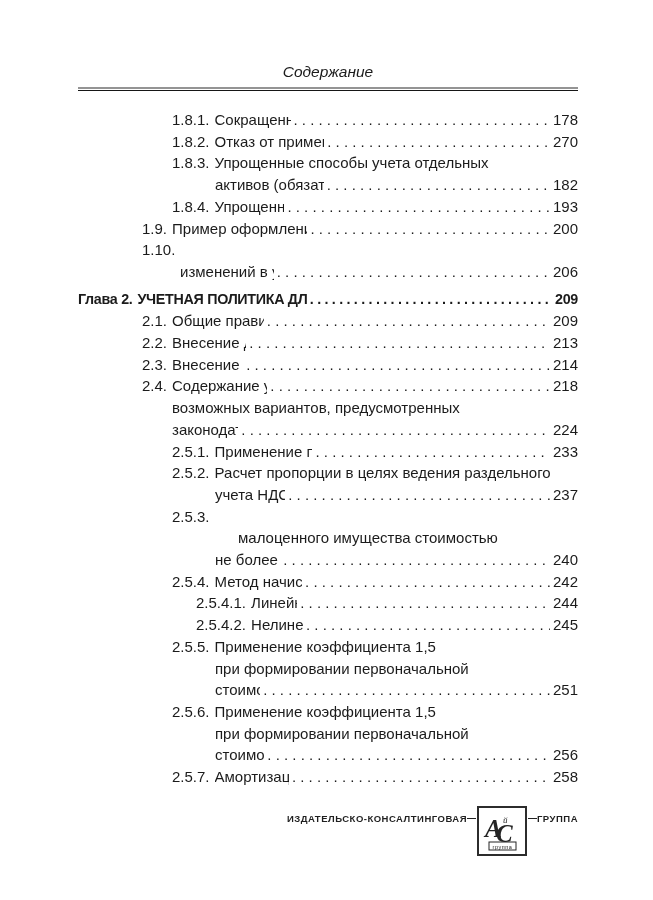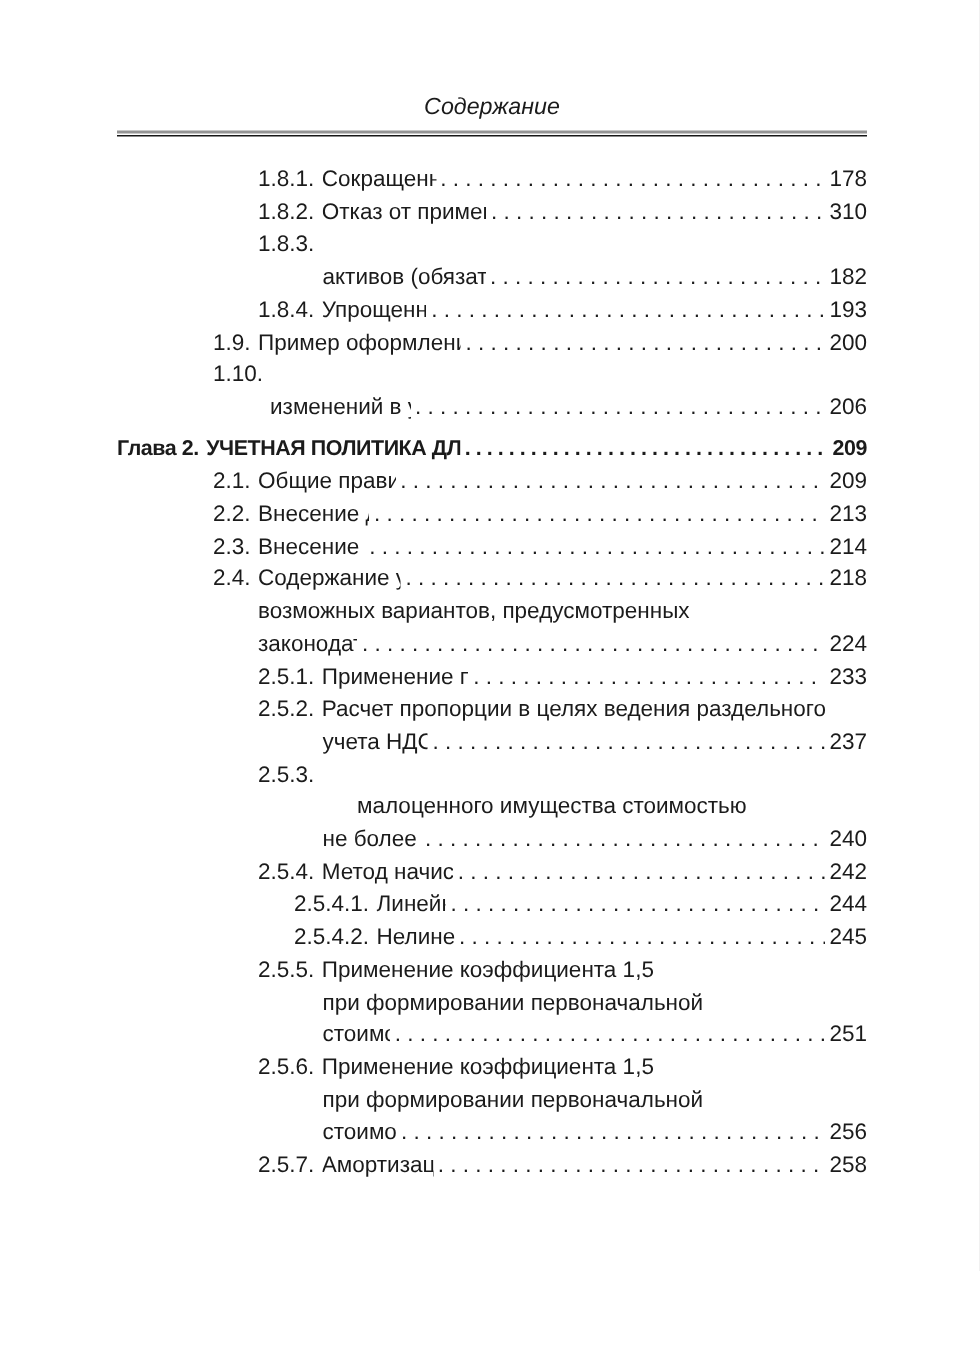--- a/index.html
+++ b/index.html
@@ -119,26 +119,27 @@
             <span class="txt">Сокращенный план счетов</span>
             <span class="leader"></span>
             <span class="page-num">178</span>
           </div>
         </div>
         <div class="entry l3">
           <div class="line">
             <span class="num">1.8.2.</span>
             <span class="txt">Отказ от применения отдельных стандартов</span>
             <span class="leader"></span>
-            <span class="page-num">310</span>
+            <span class="page-num">270</span>
           </div>
         </div>
         <div class="entry l3">
           <div class="line">
             <span class="num">1.8.3.</span>
+            <span class="txt">Упрощенные способы учета отдельных</span>
           </div>
           <div class="line cont" style="margin-left: 43px;">
             <span class="txt">активов (обязательств), доходов (расходов)</span>
             <span class="leader"></span>
             <span class="page-num">182</span>
           </div>
         </div>
         <div class="entry l3">
           <div class="line">
             <span class="num">1.8.4.</span>
@@ -303,13 +304,28 @@
           <div class="line">
             <span class="num">2.5.7.</span>
             <span class="txt">Амортизационная премия</span>
             <span class="leader"></span>
             <span class="page-num">258</span>
           </div>
         </div>
       </div>
   </div>
 
+  <div class="footer">
+    <span class="brand-label">ИЗДАТЕЛЬСКО-КОНСАЛТИНГОВАЯ</span>
+    <span class="tick"></span>
+    <span class="logo-box">
+      <svg width="42" height="42" viewBox="0 0 42 42">
+        <text x="4" y="27" font-family="Liberation Serif, serif" font-style="italic" font-weight="bold" font-size="25" fill="#242424">А</text>
+        <text x="22" y="13" font-family="Liberation Serif, serif" font-style="italic" font-size="9" fill="#242424">й</text>
+        <text x="15" y="32" font-family="Liberation Serif, serif" font-style="italic" font-weight="bold" font-size="25" fill="#242424">С</text>
+        <rect x="8" y="32" width="27" height="8" fill="none" stroke="#242424" stroke-width="1"></rect>
+        <text x="21.5" y="38.5" font-family="Liberation Sans, sans-serif" font-size="5.5" text-anchor="middle" letter-spacing="0.5" fill="#242424">группа</text>
+      </svg>
+    </span>
+    <span class="tick"></span>
+    <span class="brand-label">ГРУППА</span>
+  </div>
 </div>
 
 </body></html>

